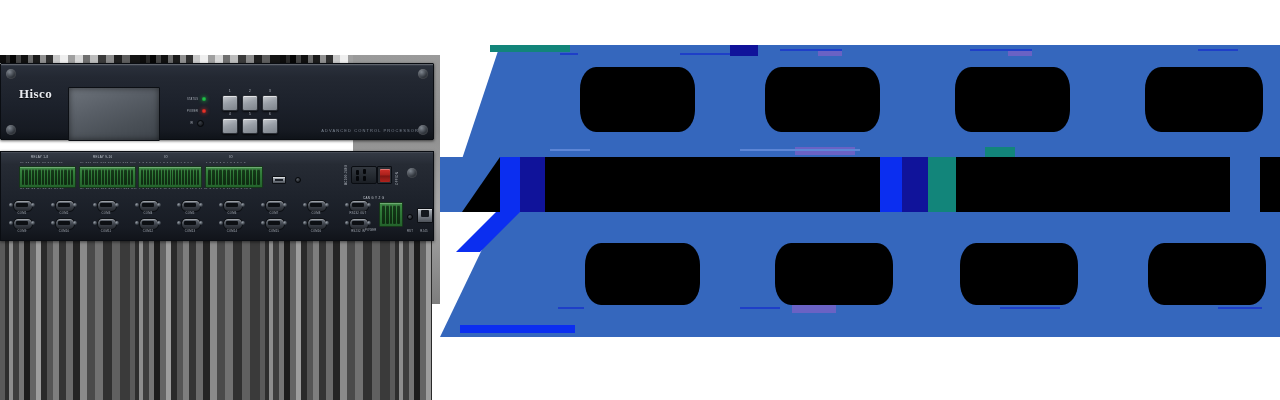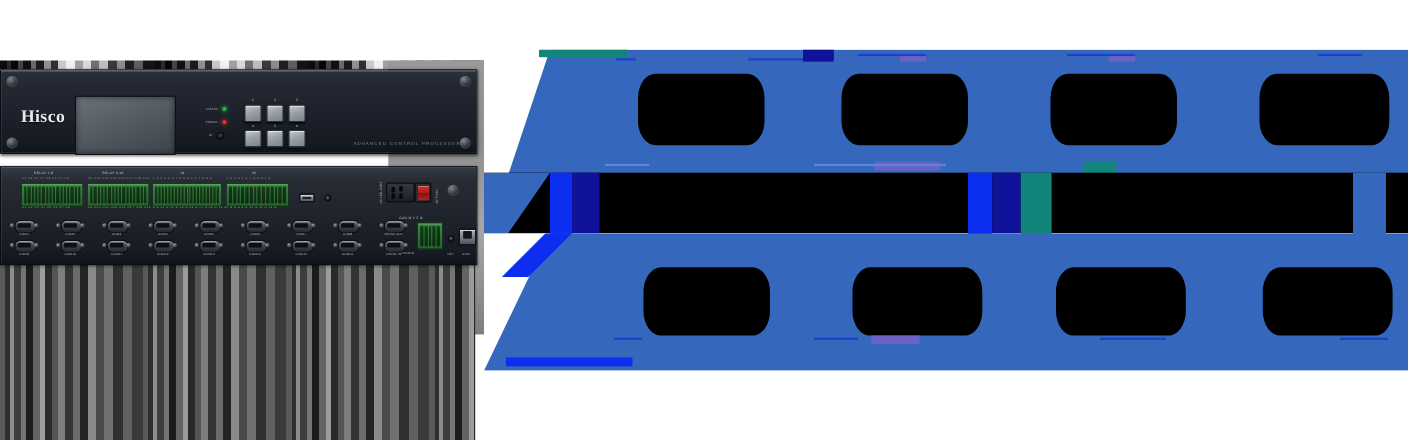--- a/index.html
+++ b/index.html
@@ -11,21 +11,21 @@
 
   
   .unit-front{position:absolute;left:0;top:8px;width:432px;height:75px;
     background:linear-gradient(180deg,#2b313c 0%,#232832 18%,#1c212b 55%,#161a22 88%,#0f1319 100%);
     border:1px solid #0a0d12;border-radius:1px;
     box-shadow:inset 0 1px 0 rgba(255,255,255,.10), 0 1px 3px rgba(0,0,0,.6);}
   .unit-front:before{content:"";position:absolute;left:0;right:0;top:0;height:2px;
     background:linear-gradient(180deg,rgba(255,255,255,.22),rgba(255,255,255,0));}
 
   .brand{position:absolute;left:18px;top:22px;color:#e8eaef;font-family:"Liberation Serif",serif;
-    font-weight:700;font-size:16px;letter-spacing:.4px;text-shadow:0 1px 1px #000;margin-top:12px;}
+    font-weight:700;font-size:13px;letter-spacing:.4px;text-shadow:0 1px 1px #000;}
 
   .lcd{position:absolute;left:67px;top:23px;width:90px;height:52px;
     background:linear-gradient(160deg,#6d737b 0%,#585e66 40%,#4a5057 70%,#3e444b 100%);
     border:1px solid #0c0f14;border-radius:1px;
     box-shadow:inset 0 0 6px rgba(0,0,0,.55), 0 1px 0 rgba(255,255,255,.07);}
 
   .led-row{position:absolute;display:flex;align-items:center;gap:4px;}
   .led-lbl{color:#aeb4bd;font-size:2.6px;letter-spacing:.25px;}
   .led{width:4px;height:4px;border-radius:50%;}
   .led.green{background:#22c24a;box-shadow:0 0 4px #22c24a,inset 0 0 1px #0a5c1f;}

